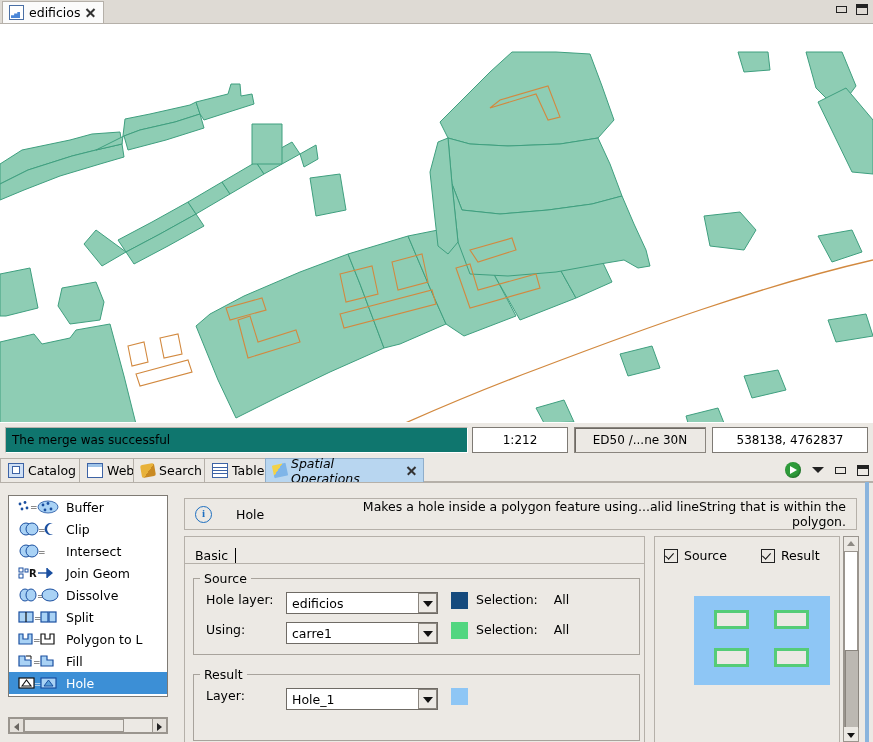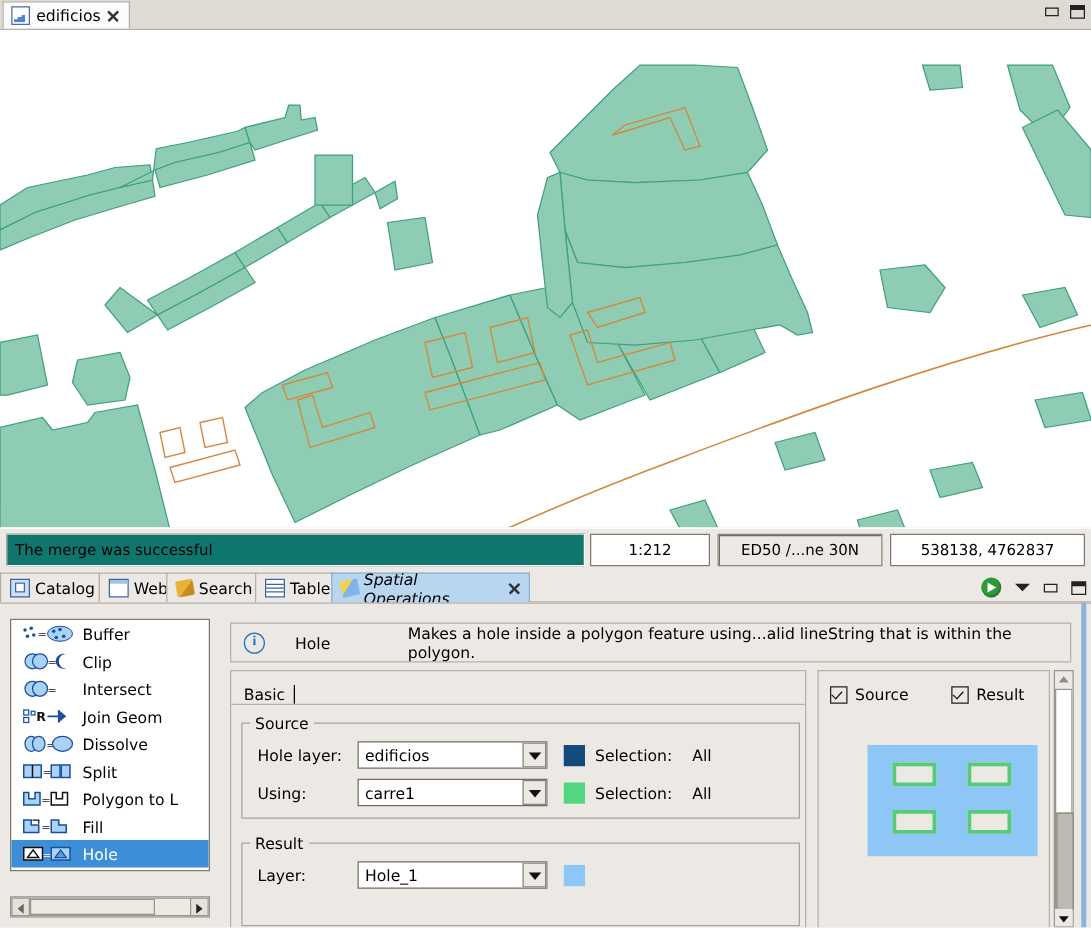--- a/index.html
+++ b/index.html
@@ -88,34 +88,34 @@
   .hs-right::after{left:4px;border-left:5px solid #222;}
   .hs-track{flex:1;height:15px;background:#ece9e4;border:1px solid #9a958e;border-left:none;border-right:none;box-sizing:border-box;position:relative;}
   .hs-thumb{position:absolute;left:0;top:0;width:100px;height:13px;background:#ece9e4;border:1px solid #9a958e;box-sizing:border-box;cursor:pointer;}
 
   
   .descbox{position:absolute;left:184px;top:498px;width:673px;height:32px;background:#ece9e4;
            border:1px solid #b5b0a9;box-sizing:border-box;display:flex;align-items:center;padding:0 10px;}
   .infoico{width:15px;height:15px;border-radius:50%;border:1.6px solid #1d6fc0;color:#1d6fc0;
            font-size:11px;font-weight:bold;text-align:center;line-height:13px;font-family:"Liberation Serif",serif;flex:0 0 auto;}
   .desc-title{margin-left:24px;font-size:12.5px;}
-  .desc-text{margin-left:62px;font-size:12.5px;}
+  .desc-text{margin-left:62px;font-size:12.5px;text-align:right;}
 
   
   .formbox{position:absolute;left:184px;top:536px;width:461px;height:206px;background:#ece9e4;
            border:1px solid #b5b0a9;border-bottom:none;box-sizing:border-box;}
   .basictab{position:absolute;left:6px;top:4px;height:22px;display:flex;align-items:flex-end;
             font-size:12.5px;padding:0 3px 0 4px;}
   .caretbar{width:1px;height:15px;background:#000;margin-left:7px;}
   .tabunder{position:absolute;left:0;top:26px;width:100%;height:1px;background:#b5b0a9;}
   fieldset.grp{position:absolute;margin:0;border:1px solid #a8a39c;padding:0;background:transparent;}
   fieldset.grp legend{font-size:12.5px;padding:0 4px;margin-left:6px;}
   .grp-source{left:8px;top:34px;width:445px;height:82px;}
   .grp-result{left:8px;top:130px;width:445px;height:72px;}
-  .frow{display:flex;align-items:center;height:24px;margin:6px 0 0 12px;}
+  .frow{display:flex;height:24px;margin:6px 0 0 12px;}
   .flabel{width:80px;font-size:12.5px;}
   .combo{width:152px;height:22px;background:#fff;border:1px solid #6f6b65;box-sizing:border-box;
          display:flex;align-items:center;position:relative;cursor:pointer;}
   .combo .cval{flex:1;padding-left:5px;font-size:12.5px;white-space:nowrap;overflow:hidden;}
   .combo .cval.selected{background:#3c8fd6;color:#fff;display:inline-block;flex:0 0 auto;padding:1px 2px 1px 3px;margin-left:3px;}
   .cbtn{width:19px;height:20px;background:#ece9e4;border:1px solid #8a857e;box-sizing:border-box;
         position:relative;margin-right:0;flex:0 0 auto;}
   .cbtn::after{content:"";position:absolute;left:4px;top:7px;border-left:5px solid transparent;
                border-right:5px solid transparent;border-top:6px solid #111;}
   .swatch{width:17px;height:17px;margin-left:13px;flex:0 0 auto;}

